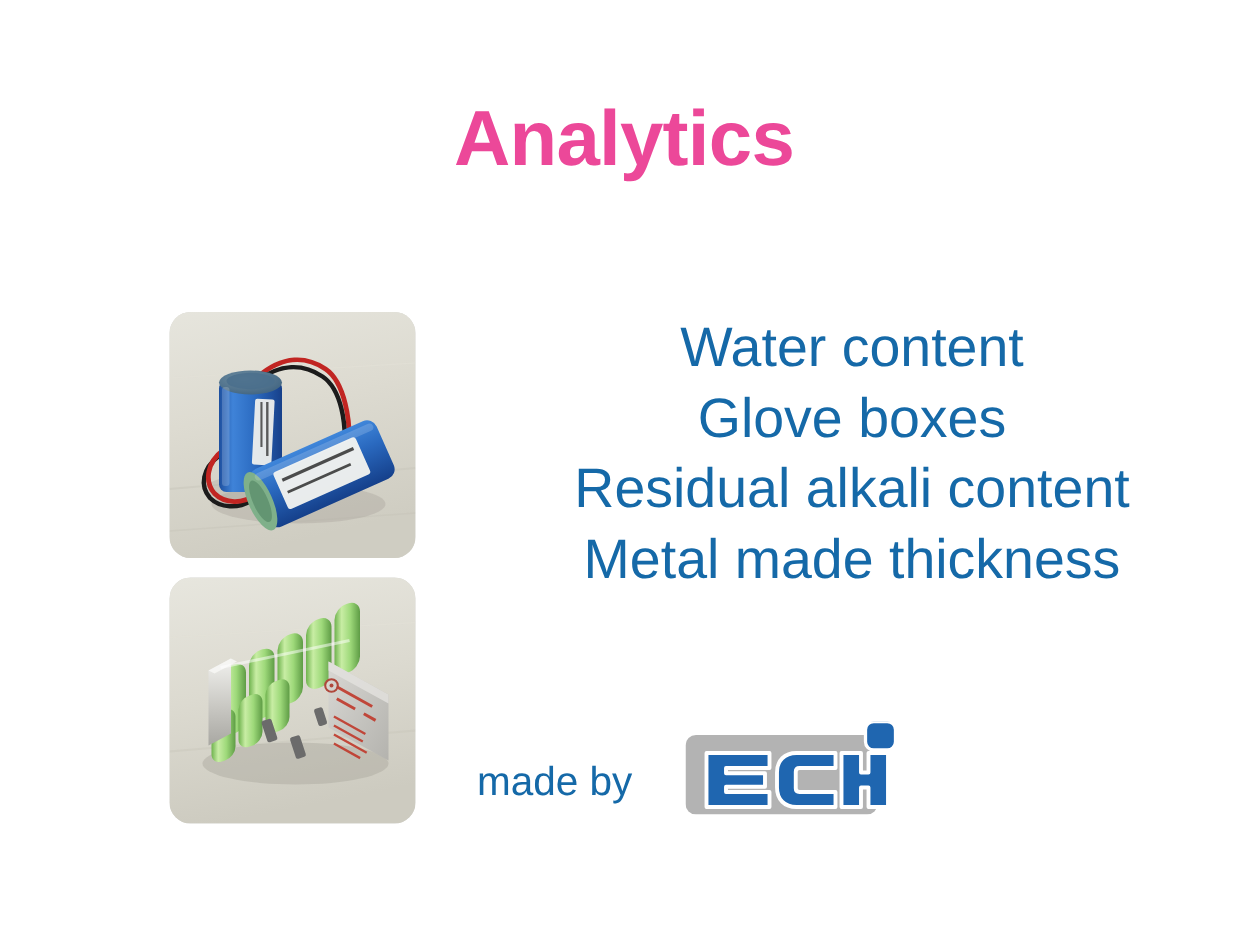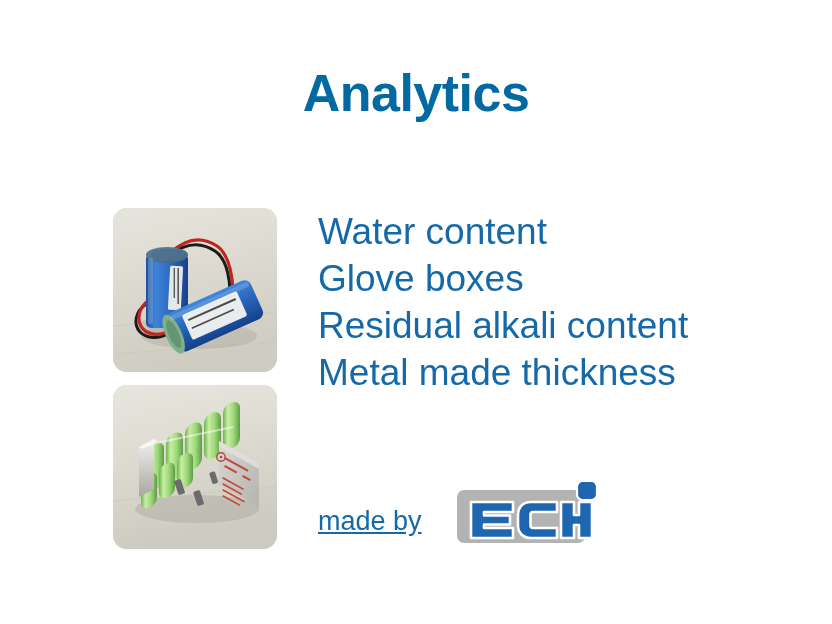--- a/index.html
+++ b/index.html
@@ -15,21 +15,21 @@
     position: relative;
   }
 
   
   #slide-title {
     position: absolute;
     left: 0;
     top: 62px;
     width: 832px;
     text-align: center;
-    color: #0369a1;
+    color: #ec4899;
     font-weight: bold;
     font-size: 52px;
     line-height: 62px;
     letter-spacing: -0.5px;
   }
   #slide-title .title-line {
     display: block;
     white-space: nowrap;
   }
 
@@ -55,20 +55,21 @@
     top: 208px;
     width: 500px;
     color: #1569A8;
     font-size: 37px;
     line-height: 47px;
     font-weight: normal;
   }
   #feature-list .feature-item {
     display: block;
     white-space: nowrap;
+    text-align: center;
   }
   #feature-list .feature-item sub {
     font-size: 0.62em;
     vertical-align: baseline;
     position: relative;
     top: 0.26em;
   }
 
   
   #made-by-row {
@@ -78,21 +79,20 @@
     width: 420px;
     height: 72px;
   }
   #made-by-label {
     position: absolute;
     left: 0;
     top: 28px;
     font-size: 27px;
     color: #1569A8;
     white-space: nowrap;
-    text-decoration: underline;
   }
   #ech-logo {
     position: absolute;
     left: 139px;
     top: 3px;
     width: 142px;
     height: 62px;
   }
   #ech-logo svg { display: block; }
 </style>

